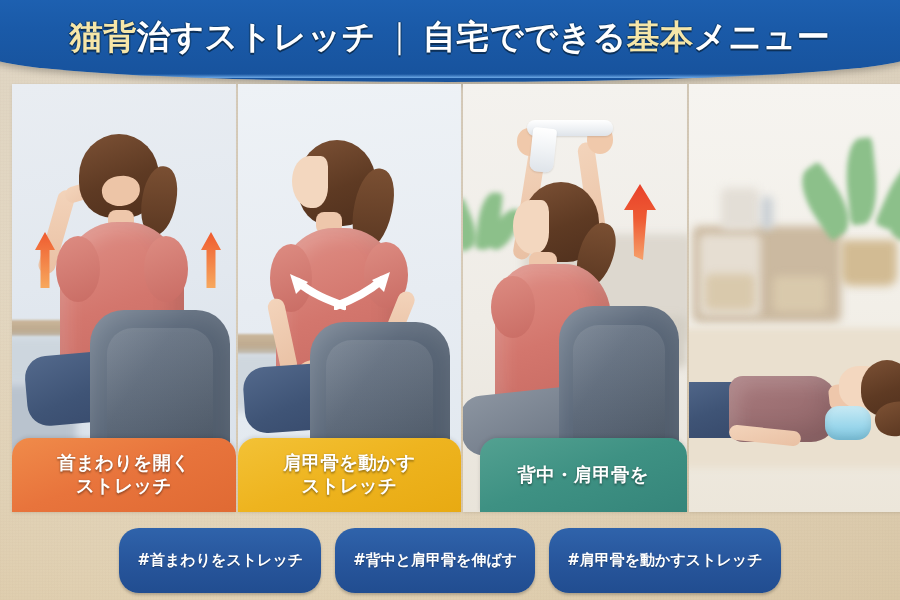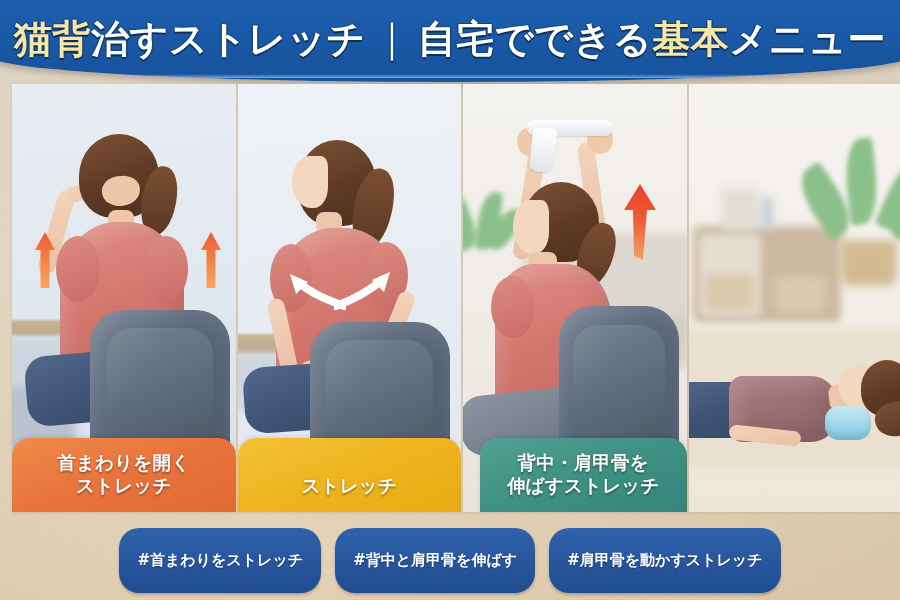--- a/index.html
+++ b/index.html
@@ -36,21 +36,21 @@
     overflow:hidden;
   }
   .banner-sheen{
     position:absolute;left:0;right:0;bottom:4px;height:4px;
     background:linear-gradient(180deg,rgba(255,255,255,.0),rgba(125,185,245,.85));
     border-radius:0 0 50% 50%/0 0 10px 10px;
   }
   .banner-title{
     position:absolute;left:0;right:0;top:20px;
     text-align:center;
-    font-size:38px;line-height:1;
+    font-size:33px;line-height:1;
     font-weight:900;
     letter-spacing:.5px;
     white-space:nowrap;
     color:#ffffff;
     text-shadow:
       0 2px 0 rgba(0,0,0,.30),
       -1.5px 0 0 #13467f, 1.5px 0 0 #13467f,
       0 -1.5px 0 #13467f, 0 1.5px 0 #13467f;
   }
   .ttl-accent{color:#f6e6a8;}
@@ -298,21 +298,21 @@
       </div>
       <div class="arrow-white" style="left:96px;top:186px;">
         <svg width="58" height="40" viewBox="0 0 58 40">
           <path d="M2 36 C18 30 34 22 48 10" stroke="#ffffff" stroke-width="8" fill="none" stroke-linecap="round"></path>
           <path d="M56 2 L38 10 L50 22 Z" fill="#ffffff"></path>
         </svg>
       </div>
 
       <div class="caption cap-2">
         <div class="ctext">
-          <br>
+          <span>肩甲骨を動かす</span><br>
           <span>ストレッチ</span>
         </div>
       </div>
     </div>
 
     <div class="panel">
       <div class="room room-c"></div>
       <div class="blurobj" style="left:60px;top:150px;width:170px;height:108px;background:#ddd8cf;"></div>
       <div class="blurobj" style="left:48px;top:232px;width:176px;height:52px;background:#d3cec4;"></div>
       <div class="plant" style="left:-6px;top:106px;width:52px;height:80px;">
@@ -352,21 +352,20 @@
                 <stop offset="100%" stop-color="#e8412a"></stop>
           </linearGradient>
             </defs>
           <path d="M17 0 L33 26 L24 26 L20 76 L11 72 L10 26 L1 26 Z" fill="url(#ag3)"></path>
         </svg>
       </div>
 
       <div class="caption cap-3">
         <div class="ctext">
           <span>背中・肩甲骨を</span><br>
-          <span>伸ばすストレッチ</span>
         </div>
       </div>
     </div>
 
     <div class="panel">
       <div class="room room-d"></div>
 
       <div class="blurobj" style="left:4px;top:142px;width:148px;height:96px;background:#cbb9a0;"></div>
       <div class="blurobj" style="left:10px;top:150px;width:62px;height:82px;background:#e6ded2;"></div>
       <div class="blurobj" style="left:16px;top:190px;width:50px;height:36px;background:#d9c9ac;"></div>

